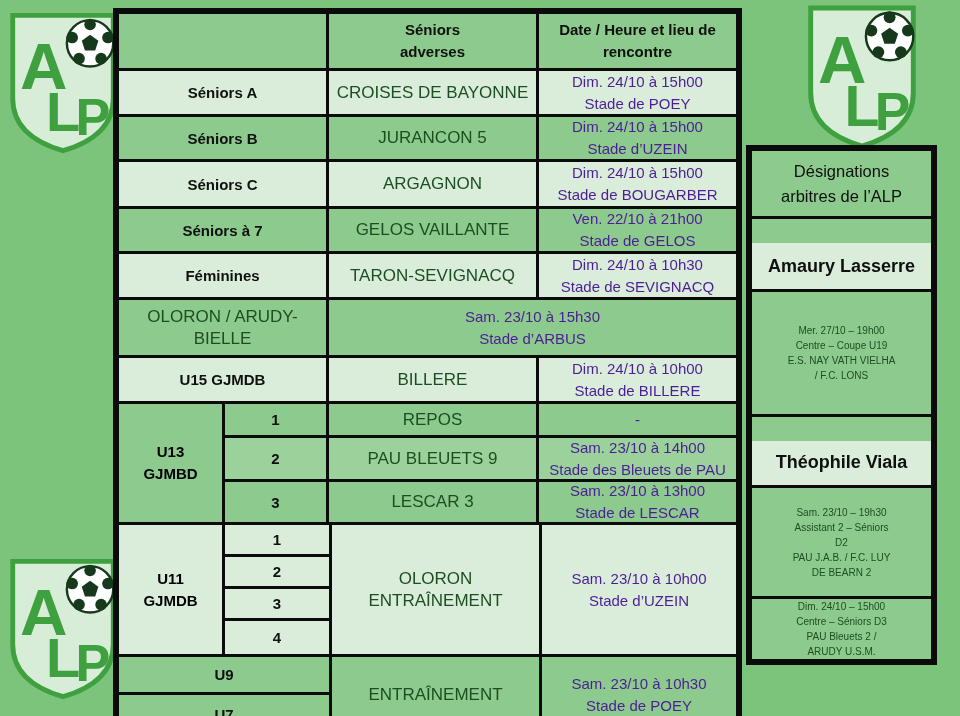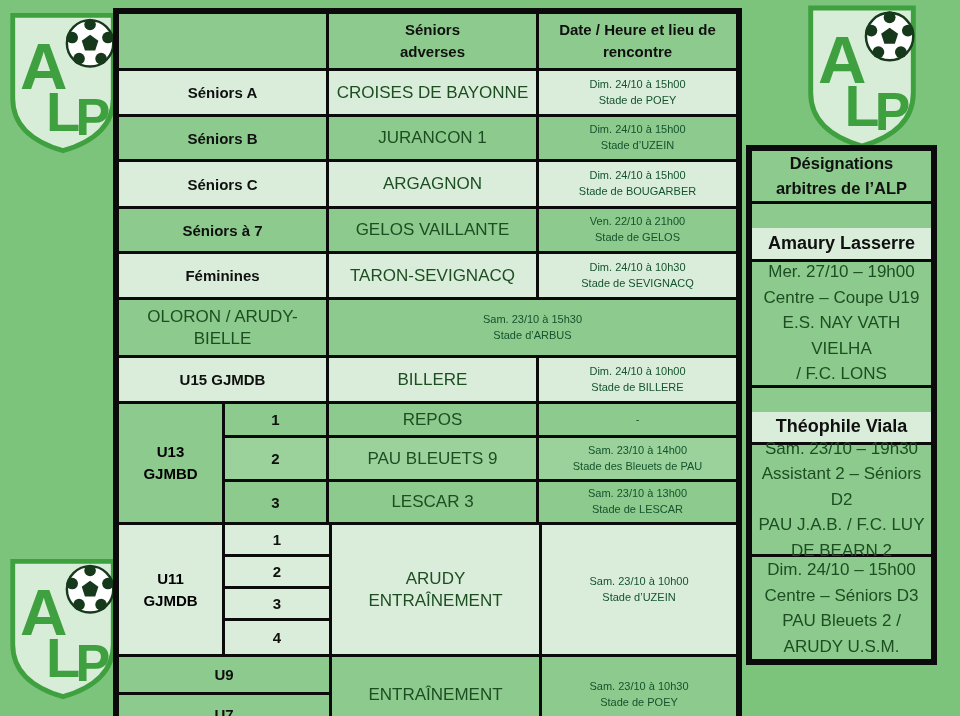--- a/index.html
+++ b/index.html
@@ -15,21 +15,21 @@
 
   
   .main-table{position:absolute;left:113px;top:8px;width:629px;z-index:2;
               border:6px solid #0b0b0b;box-sizing:border-box;background:#8DCA8D;}
   .row{display:flex;border-bottom:3px solid #0b0b0b;}
   .row:last-child{border-bottom:none;}
   .cell{box-sizing:border-box;display:flex;align-items:center;justify-content:center;
         text-align:center;overflow:hidden;}
   .team{width:210px;border-right:3px solid #0b0b0b;font-weight:700;font-size:15px;color:#0f100f;}
   .opp {width:210px;border-right:3px solid #0b0b0b;font-size:17px;color:#1D4E22;line-height:1.25;}
-  .date{flex:1;font-size:11px;color:#14532d;line-height:1.45;}
+  .date{flex:1;font-size:15px;color:#4c1d95;line-height:1.45;}
   .light{background:#DAEDDA;}
   .medium{background:#8DCA8D;}
   .m2{background:#9BD29B;}
 
   .h-header{height:54px;}
   .h-a{height:43px;}.h-b{height:42px;}.h-c{height:44px;justify-content:flex-end;}.h-7{height:42px;}
   .h-f{height:43px;}.h-17{height:55px;}.h-15{height:43px;}
   .hd{font-weight:700;font-size:15px;color:#0f100f;line-height:1.5;}
 
   .group{display:flex;border-bottom:3px solid #0b0b0b;}
@@ -50,23 +50,23 @@
   .labelcol .team:last-child{border-bottom:none;}
   .u97{height:38px;}
 
   
   .ref-panel{position:absolute;left:746px;top:145px;width:191px;height:520px;z-index:2;
              border:6px solid #0b0b0b;box-sizing:border-box;display:flex;flex-direction:column;
              background:#8DCA8D;}
   .rcell{box-sizing:border-box;border-bottom:3px solid #0b0b0b;display:flex;align-items:center;
          justify-content:center;text-align:center;}
   .rcell:last-child{border-bottom:none;}
-  .r-title{height:69px;font-weight:700;font-size:16.5px;color:#0f100f;line-height:1.5;}
+  .r-title{height:69px;font-weight:400;font-size:16.5px;color:#0f100f;line-height:1.5;}
   .r-name{height:49px;font-weight:700;font-size:18px;color:#0f100f;margin-top:24px;}
-  .r-det{font-size:17px;color:#1D4E22;line-height:1.5;}
+  .r-det{font-size:10px;color:#1D4E22;line-height:1.5;}
   .r-d1{height:126px;}
   .r-n2{height:48px;}
   .r-d2{height:112px;}
   .r-d3{flex:1;}
 </style>
 </head>
 <body>
 
 <div class="page">
 
@@ -130,21 +130,21 @@
 
     <div class="row h-a">
       <div class="cell team light">Séniors A</div>
       <div class="cell opp light pre">CROISES DE BAYONNE</div>
       <div class="cell date light pre">Dim. 24/10 à 15h00
 Stade de POEY</div>
     </div>
 
     <div class="row h-b">
       <div class="cell team medium">Séniors B</div>
-      <div class="cell opp medium pre">JURANCON 1</div>
+      <div class="cell opp medium pre">JURANCON 5</div>
       <div class="cell date medium pre">Dim. 24/10 à 15h00
 Stade d’UZEIN</div>
     </div>
 
     <div class="row h-c">
       <div class="cell team light">Séniors C</div>
       <div class="cell opp light pre">ARGAGNON</div>
       <div class="cell date light pre">Dim. 24/10 à 15h00
 Stade de BOUGARBER</div>
     </div>
@@ -203,21 +203,21 @@
 
     <div class="group">
       <div class="cell glabel light pre">U11
 GJMDB</div>
       <div class="numcol">
         <div class="cell num light n1">1</div>
         <div class="cell num light n2">2</div>
         <div class="cell num light n3">3</div>
         <div class="cell num light n4">4</div>
       </div>
-      <div class="cell opp light pre">ARUDY
+      <div class="cell opp light pre">OLORON
 ENTRAÎNEMENT</div>
       <div class="cell date light pre">Sam. 23/10 à 10h00
 Stade d’UZEIN</div>
     </div>
 
     <div class="group">
       <div class="labelcol">
         <div class="cell team medium u97">U9</div>
         <div class="cell team medium u97">U7</div>
       </div>

